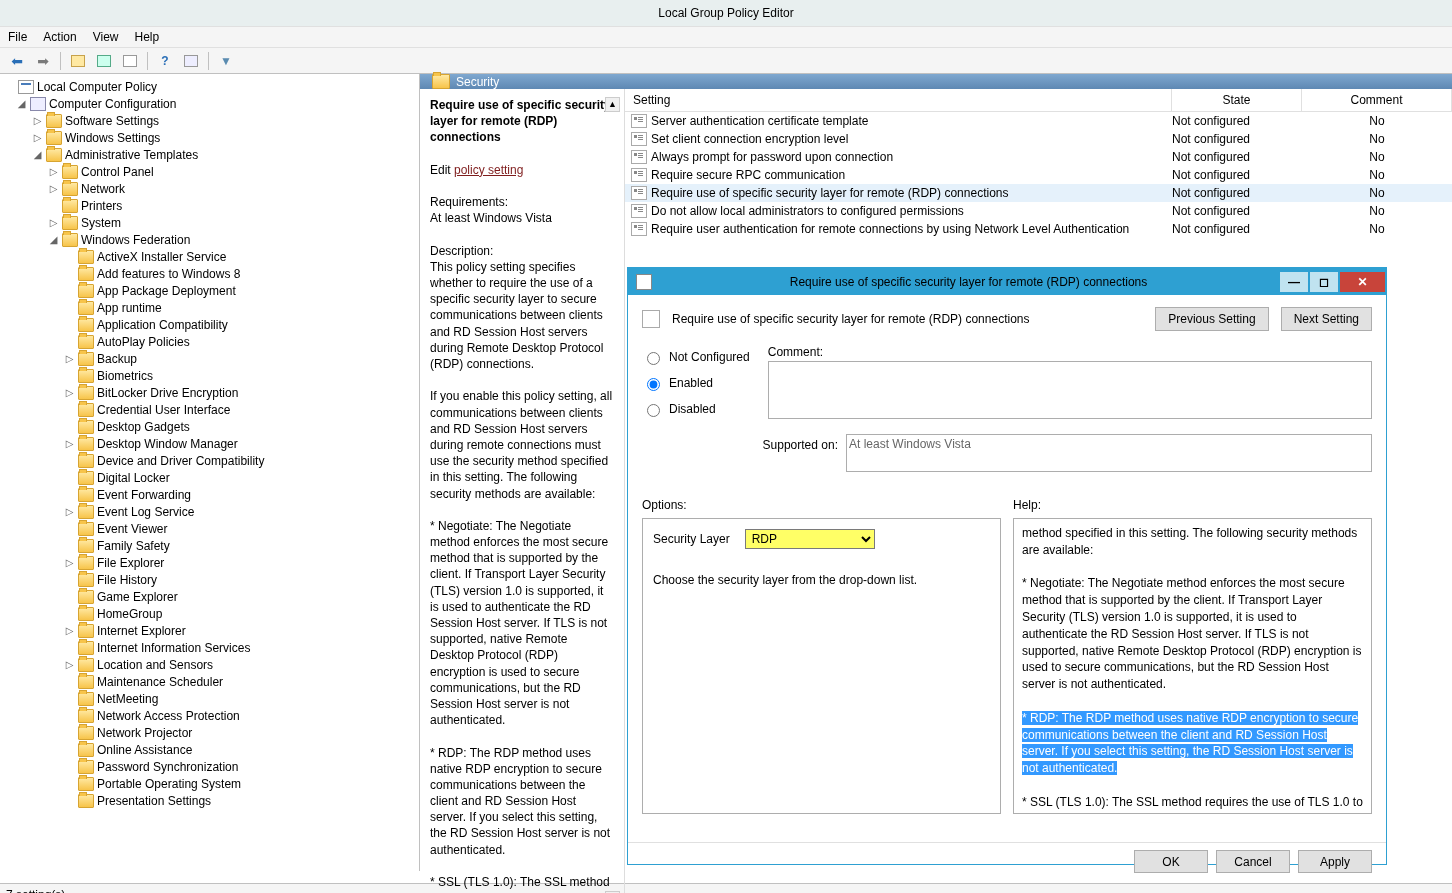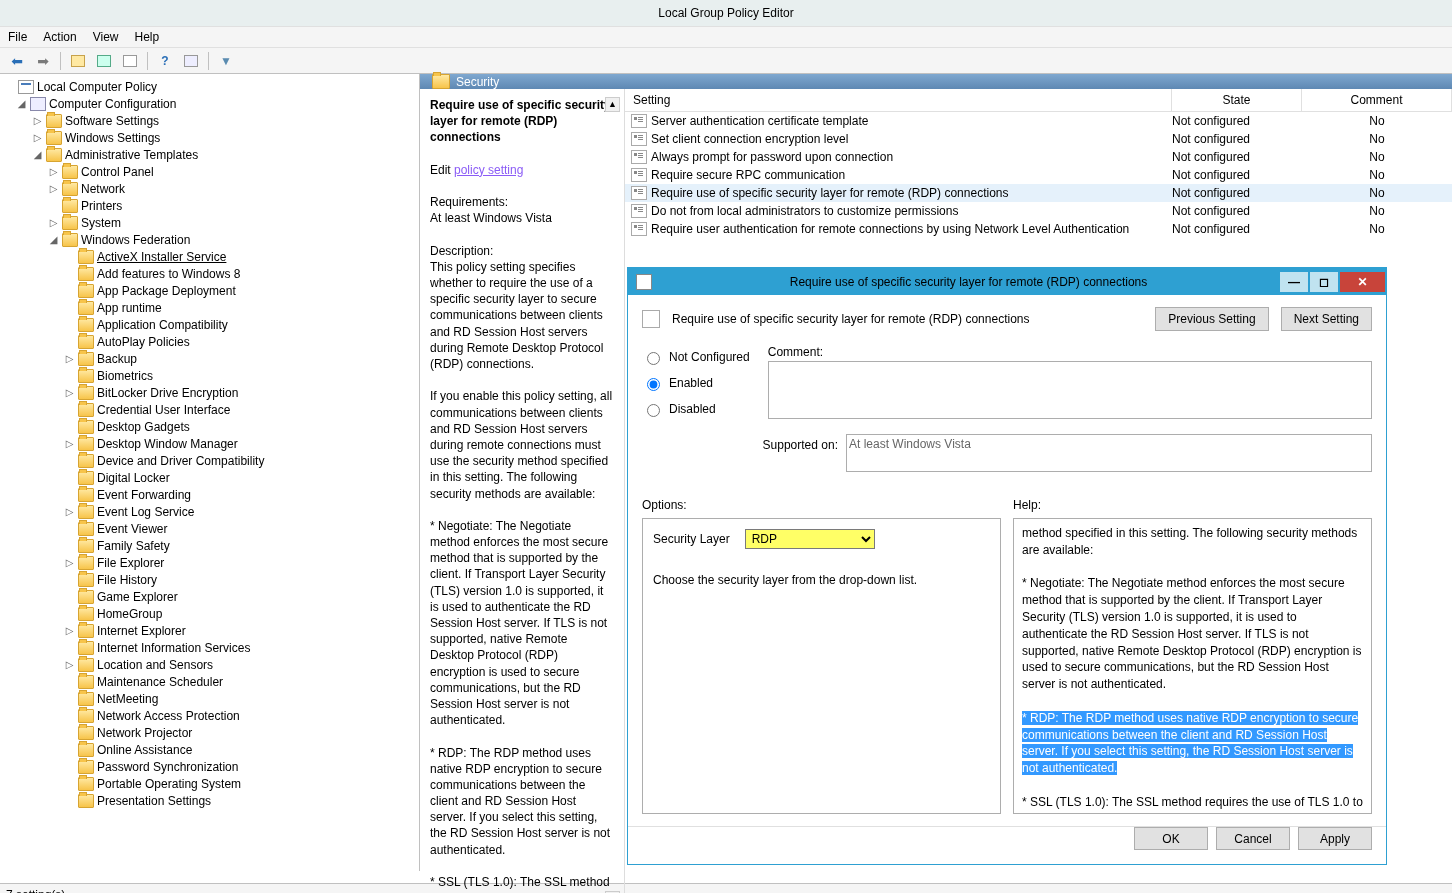--- a/index.html
+++ b/index.html
@@ -36,21 +36,21 @@
 
 
 .sec-head { height:32px; background:#6b95bf; background:linear-gradient(#7fa8d0,#5e88b3); color:#fff; display:flex; align-items:center; padding-left:12px; font-size:16px; }
 .sec-head .folder { margin-right:6px; }
 
 .sec-body { flex:1; display:flex; }
 .desc-pane { width:205px; border-right:1px solid #ddd; padding:8px 10px; overflow:auto; font-size:12px; line-height:1.35; position:relative;}
 .desc-pane .scroll-up { position:absolute; right:4px; top:8px; width:15px; height:15px; background:#f0f0f0;border:1px solid #ccc;display:flex;align-items:center;justify-content:center;font-size:9px;}
 .desc-pane .scroll-dn { position:absolute; right:4px; bottom:8px; width:15px; height:15px; background:#f0f0f0;border:1px solid #ccc;display:flex;align-items:center;justify-content:center;font-size:9px;}
 .desc-pane b { font-weight:600; }
-.desc-pane a { color:#8b5cf6; text-decoration:underline;}
+.desc-pane a { color:#7f1d1d; text-decoration:underline;}
 
 .list-pane { flex:1; position:relative; }
 .list-head { display:flex; background:#fff; border-bottom:1px solid #e0e0e0;}
 .list-head div { padding:4px 8px; border-right:1px solid #e0e0e0; }
 .lh-setting { flex:1; }
 .lh-state { width:130px; text-align:center;}
 .lh-comment { width:150px; text-align:center;}
 .list-row { display:flex; align-items:center; height:18px; padding-left:6px;}
 .list-row.sel { background:#e5f1fb; }
 .list-row .pico { width:16px; height:14px; display:inline-block; background:#fff; border:1px solid #aaa; margin-right:4px; position:relative;}
@@ -88,21 +88,21 @@
 
 .opts-help { display:flex; gap:12px; flex:1; min-height:0;}
 .opts, .help { flex:1; display:flex; flex-direction:column;}
 .opts .hdr, .help .hdr { margin-bottom:6px;}
 .opts-box { border:1px solid #adadad; flex:1; padding:10px;}
 .opts-box .orow { display:flex; align-items:center; gap:15px; margin-bottom:24px;}
 .opts-box select { width:130px; border:1px solid #7a7a7a; background:#ffff66; padding:1px 2px;}
 .help-box { border:1px solid #adadad; flex:1; padding:6px 8px; overflow:auto; line-height:1.4;}
 .help-box .hl { background:#3399ff; color:#fff;}
 
-.dlg-foot { height:38px; display:flex; justify-content:flex-end; gap:8px; padding:0 14px; border-top:1px solid #e0e0e0;}
+.dlg-foot { height:38px; display:flex; align-items:center; justify-content:flex-end; gap:8px; padding:0 14px; border-top:1px solid #e0e0e0;margin-top:16px;}
 .dlg-foot button { width:74px; height:23px; border:1px solid #adadad; background:#e1e1e1;}
 
 
 .status { height:22px; border-top:1px solid #c0c0c0; display:flex; align-items:center; padding:0 6px; background:#f5f5f5;margin-top:12px;}
 
 
 .arrow-left::before{content:"⬅"; color:#2a6fb7; font-size:14px;}
 .arrow-right::before{content:"➡"; color:#7a7a7a; font-size:14px;}
 </style>
 </head>
@@ -196,21 +196,21 @@
         <span class="exp">▷</span>
         <span class="folder ico-folder"></span>
         <span class="label">System</span>
       </div>
     <div class="tree-item" style="padding-left:44px">
         <span class="exp">◢</span>
         <span class="folder ico-folder"></span>
         <span class="label">Windows Federation</span>
       </div>
     <div id="wc-children">
-        <div class="tree-item" style="padding-left: 60px; text-decoration: underline;">
+        <div class="tree-item" style="padding-left: 60px;">
           <span class="exp"></span>
           <span class="folder ico-folder"></span>
           <span class="label">ActiveX Installer Service</span>
         </div>
         <div class="tree-item" style="padding-left: 60px;">
           <span class="exp"></span>
           <span class="folder ico-folder"></span>
           <span class="label">Add features to Windows 8</span>
         </div>
         <div class="tree-item" style="padding-left: 60px;">
@@ -423,21 +423,21 @@
               <span class="comment">No</span>
             </div>
             <div class="list-row sel">
               <span class="pico"></span>
               <span class="txt">Require use of specific security layer for remote (RDP) connections</span>
               <span class="state">Not configured</span>
               <span class="comment">No</span>
             </div>
             <div class="list-row">
               <span class="pico"></span>
-              <span class="txt">Do not from local administrators to customize permissions</span>
+              <span class="txt">Do not allow local administrators to configured permissions</span>
               <span class="state">Not configured</span>
               <span class="comment">No</span>
             </div>
             <div class="list-row">
               <span class="pico"></span>
               <span class="txt">Require user authentication for remote connections by using Network Level Authentication</span>
               <span class="state">Not configured</span>
               <span class="comment">No</span>
             </div>
           </div>

